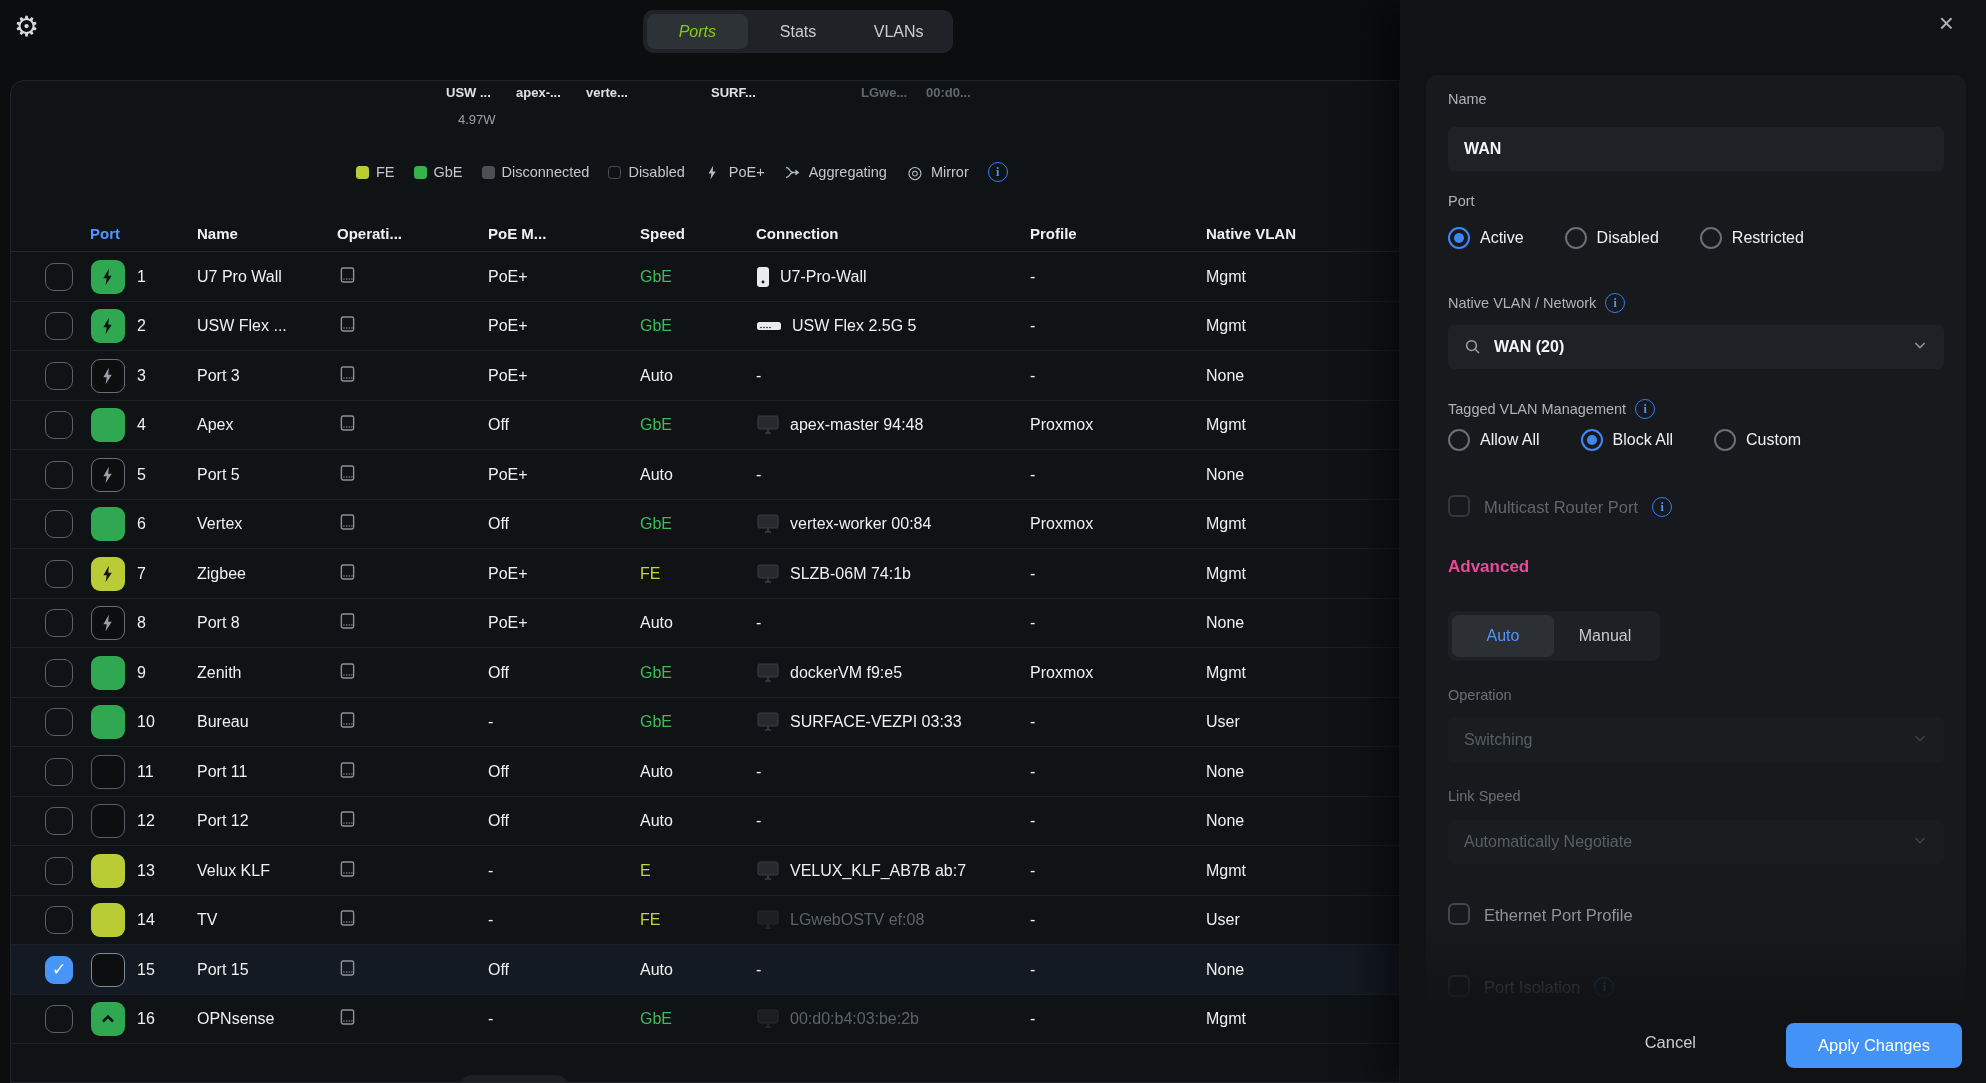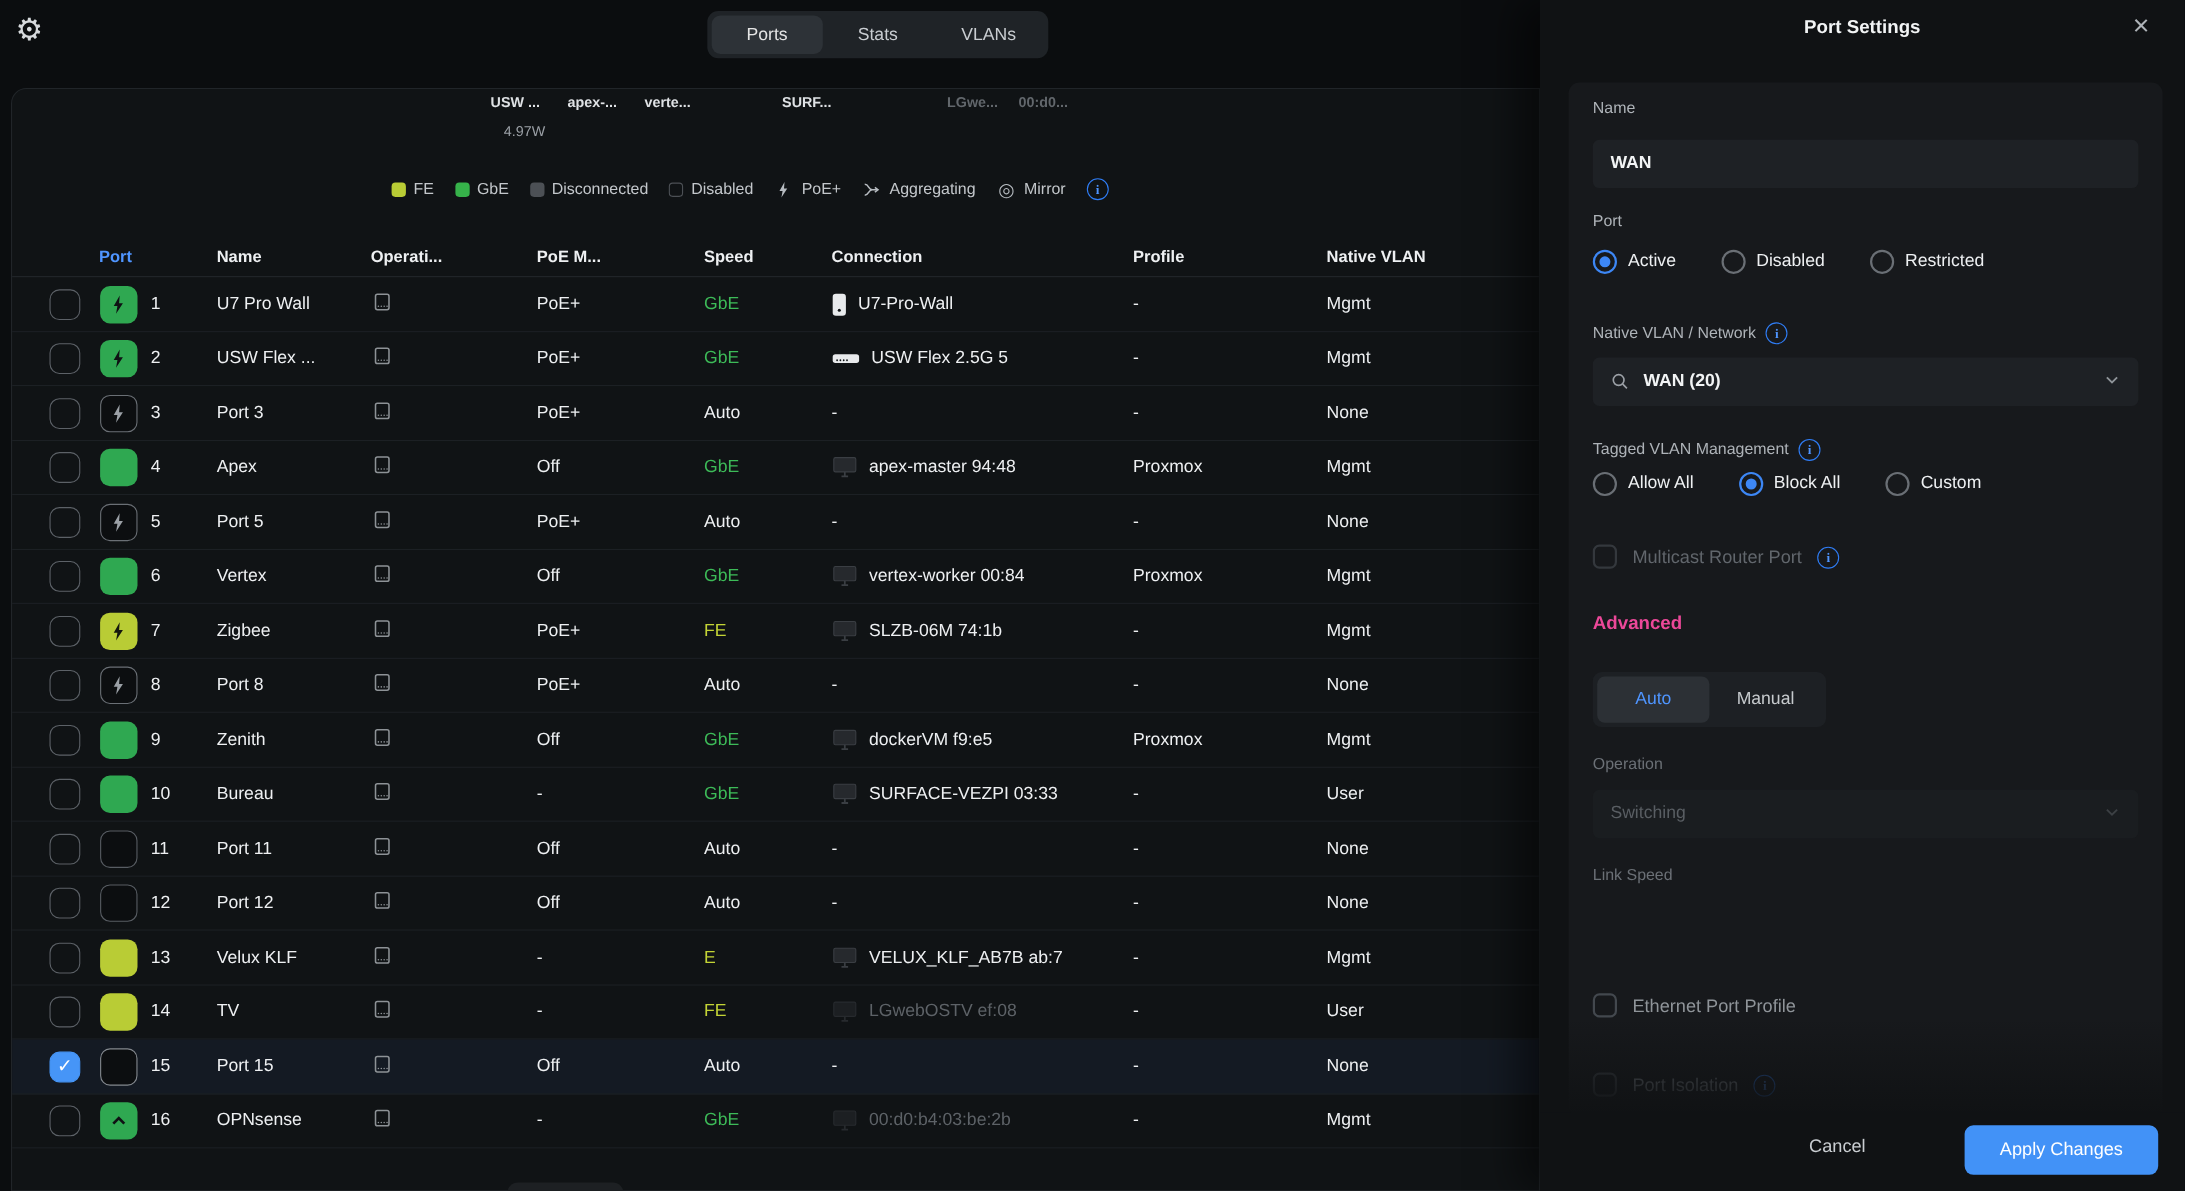--- a/index.html
+++ b/index.html
@@ -5,21 +5,21 @@
   * { margin:0; padding:0; box-sizing:border-box; }
   html,body { width:1986px; height:1083px; background:#0b0d0f; overflow:hidden;
               font-family:"Liberation Sans", sans-serif; color:#eef0f2; }
 
   
   .gear { position:absolute; left:14px; top:10px; font-size:28px; color:#d7dadd; cursor:pointer; }
   .tabbar { position:absolute; left:643px; top:10px; width:310px; height:43px;
             background:#1f2327; border-radius:10px; display:flex; padding:4px; }
   .tab { flex:1; display:flex; align-items:center; justify-content:center;
          font-size:16px; color:#c9cdd1; border-radius:8px; cursor:pointer; }
-  .tab.active { background:#2d3237; color:#e5e5e5; }
+  .tab.active { background:#2d3237; color:#84cc16;font-style:italic; }
 
   
   .card { position:absolute; left:10px; top:80px; width:1390px; height:1003px;
           background:#101315; border:1px solid #212529; border-radius:14px 0 0 0; overflow:hidden; }
   .devlabel { position:absolute; top:4px; font-size:13px; font-weight:bold; color:#dfe2e5; white-space:nowrap; }
   .devlabel.dim { color:#62676c; }
   .power { position:absolute; left:447px; top:31px; font-size:13px; color:#9ba0a6; }
 
   .legend { position:absolute; left:345px; top:81px; display:flex; align-items:center; gap:19px;
             font-size:14.5px; color:#c3c7cb; }
@@ -549,21 +549,20 @@
         </span>
         <span class="cell profile">-</span>
         <span class="cell vlan">Mgmt</span>
       </div>
     </div>
 
   <div class="pagebtn"></div>
 </div>
 
 <div class="panel">
-  <div class="panel-title">Port Settings</div>
   <div class="close-x">×</div>
 
   <div class="pcard">
     <div class="flabel" style="top:16px">Name</div>
     <input class="tinput" style="top: 52px;" value="WAN">
 
     <div class="flabel" style="top:118px">Port</div>
     <div class="radios" style="top:152px">
       <span class="radio sel">
           <span class="rdot"></span>
@@ -630,20 +629,26 @@
 
     <div class="flabel dim" style="top:612px">Operation</div>
     <div class="dd disabled" style="top:643px">
       <span class="val">Switching</span>
       <span class="chev"><svg width="16" height="16" viewBox="0 0 24 24" fill="none" stroke="currentColor" stroke-width="2.5">
             <path d="M5 9l7 7 7-7"></path>
           </svg></span>
     </div>
 
     <div class="flabel dim" style="top:713px">Link Speed</div>
+    <div class="dd disabled" style="top:745px">
+      <span class="val">Automatically Negotiate</span>
+      <span class="chev"><svg width="16" height="16" viewBox="0 0 24 24" fill="none" stroke="currentColor" stroke-width="2.5">
+            <path d="M5 9l7 7 7-7"></path>
+          </svg></span>
+    </div>
 
     <div class="pcheck" style="top:828px">
       <span class="box"></span>
       <span>Ethernet Port Profile</span>
     </div>
 
     <div class="pcheck dim" style="top:900px">
       <span class="box"></span>
       <span>Port Isolation</span>
       <span class="info" style="opacity:.55">i</span>

